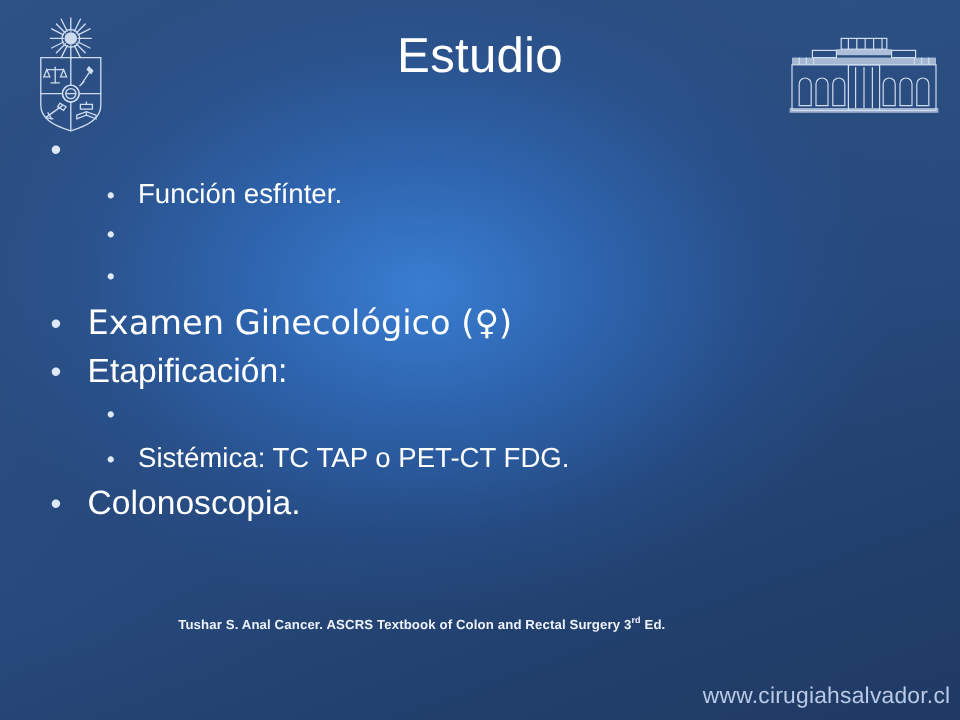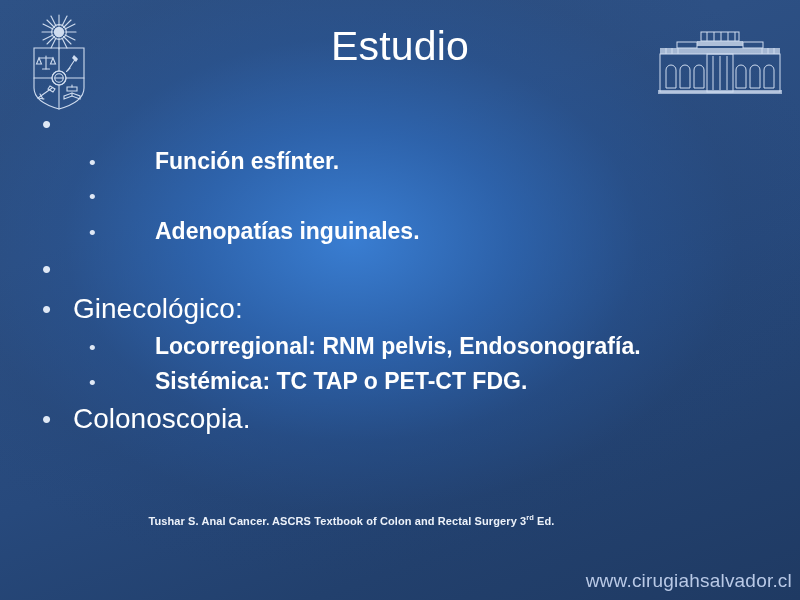--- a/index.html
+++ b/index.html
@@ -105,22 +105,21 @@
     height: 35px;
   }
   .lvl2 .bullet-mark {
     width: 26px;
     font-size: 19px;
     line-height: 35px;
   }
   .lvl2 .bullet-text {
     font-size: 23px;
     line-height: 35px;
-    font-weight: 700;
-    margin-left: 40px;
+    font-weight: 400;
   }
 
   .venus {
     font-family: "DejaVu Sans", sans-serif;
     font-size: 25px;
   }
 
   
   .references {
     position: absolute;
@@ -287,35 +286,34 @@
       <span class="bullet-mark">•</span>
       <span class="bullet-text">Función esfínter.</span>
     </div>
 
     <div class="bullet-row lvl2">
       <span class="bullet-mark">•</span>
     </div>
 
     <div class="bullet-row lvl2">
       <span class="bullet-mark">•</span>
-      <span class="bullet-text">Adenopatías inguinales.</span>
     </div>
 
     <div class="bullet-row lvl1">
       <span class="bullet-mark">•</span>
+      <span class="bullet-text venus">Examen Ginecológico (♀)</span>
     </div>
 
     <div class="bullet-row lvl1">
       <span class="bullet-mark">•</span>
-      <span class="bullet-text">Ginecológico:</span>
-    </div>
-
-    <div class="bullet-row lvl2">
-      <span class="bullet-mark">•</span>
-      <span class="bullet-text">Locorregional: RNM pelvis, Endosonografía.</span>
+      <span class="bullet-text">Etapificación:</span>
+    </div>
+
+    <div class="bullet-row lvl2">
+      <span class="bullet-mark">•</span>
     </div>
 
     <div class="bullet-row lvl2">
       <span class="bullet-mark">•</span>
       <span class="bullet-text">Sistémica: TC TAP o PET-CT FDG.</span>
     </div>
 
     <div class="bullet-row lvl1">
       <span class="bullet-mark">•</span>
       <span class="bullet-text">Colonoscopia.</span>

